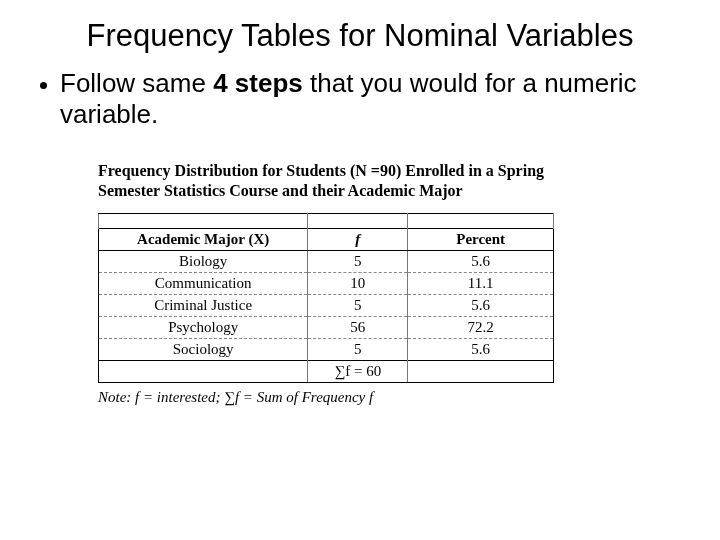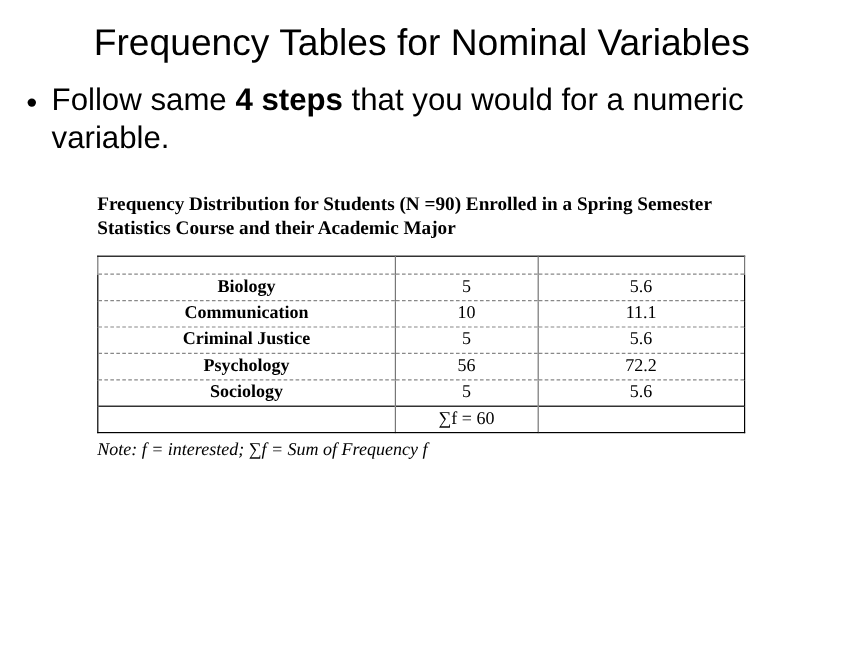--- a/index.html
+++ b/index.html
@@ -8,21 +8,21 @@
     width: 720px;
     height: 540px;
     background: #fff;
     font-family: Arial, Helvetica, sans-serif;
     color: #000;
   }
   .slide {
     box-sizing: border-box;
     width: 720px;
     height: 540px;
-    padding: 18px 28px 20px 11px;
+    padding: 18px 28px 20px 28px;
   }
   .title {
     font-size: 31px;
     text-align: center;
     margin: 0 0 14px 0;
     font-weight: normal;
   }
   ul.level1 {
     margin: 0 0 0 10px;
     padding-left: 22px;
@@ -46,21 +46,21 @@
     padding-left: 18px;
   }
   ul.level2 > li::before {
     content: "–";
     position: absolute;
     left: 0;
     top: 0;
   }
   .table-block {
     margin: 32px 0 0 70px;
-    width: 540px;
+    width: 456px;
     font-family: "Times New Roman", Times, serif;
   }
   .tbl-title {
     font-weight: bold;
     font-size: 16px;
     line-height: 1.25;
     margin-bottom: 12px;
   }
   table.freq {
     border-collapse: collapse;
@@ -89,21 +89,21 @@
     height: 10px;
     border-left: 1px solid #777;
     border-right: 1px solid #777;
     border-top: 1px solid #000;
     border-bottom: none;
   }
   table.freq tr.total td {
     border-top: 1px solid #000;
     border-bottom: 1px solid #000;
   }
-  table.freq td:first-child, table.freq th:first-child { border-left: 1px solid #000; font-weight: bold; }
+  table.freq td:first-child, table.freq th:first-child { border-left: 1px solid #000; }
   table.freq td:last-child, table.freq th:last-child { border-right: 1px solid #000; }
   .col-major { width: 46%; }
   .col-f     { width: 22%; }
   .col-pct   { width: 32%; }
   .note {
     font-style: italic;
     font-size: 15px;
     margin-top: 6px;
     font-family: "Times New Roman", Times, serif;
   }
@@ -124,20 +124,25 @@
 
   <div class="table-block">
     <div class="tbl-title">Frequency Distribution for Students (N =90) Enrolled in a Spring Semester Statistics Course and their Academic Major</div>
 
     <table class="freq">
       <tbody>
           <tr class="spacer">
         <td class="col-major"></td>
             <td class="col-f"></td>
             <td class="col-pct"></td>
+      </tr>
+      <tr class="header">
+        <th class="col-major">Academic Major (X)</th>
+        <th class="col-f ital">f</th>
+        <th class="col-pct">Percent</th>
       </tr>
       <tr>
         <td>Biology</td>
         <td>5</td>
         <td>5.6</td>
       </tr>
       <tr>
         <td>Communication</td>
         <td>10</td>
         <td>11.1</td>

